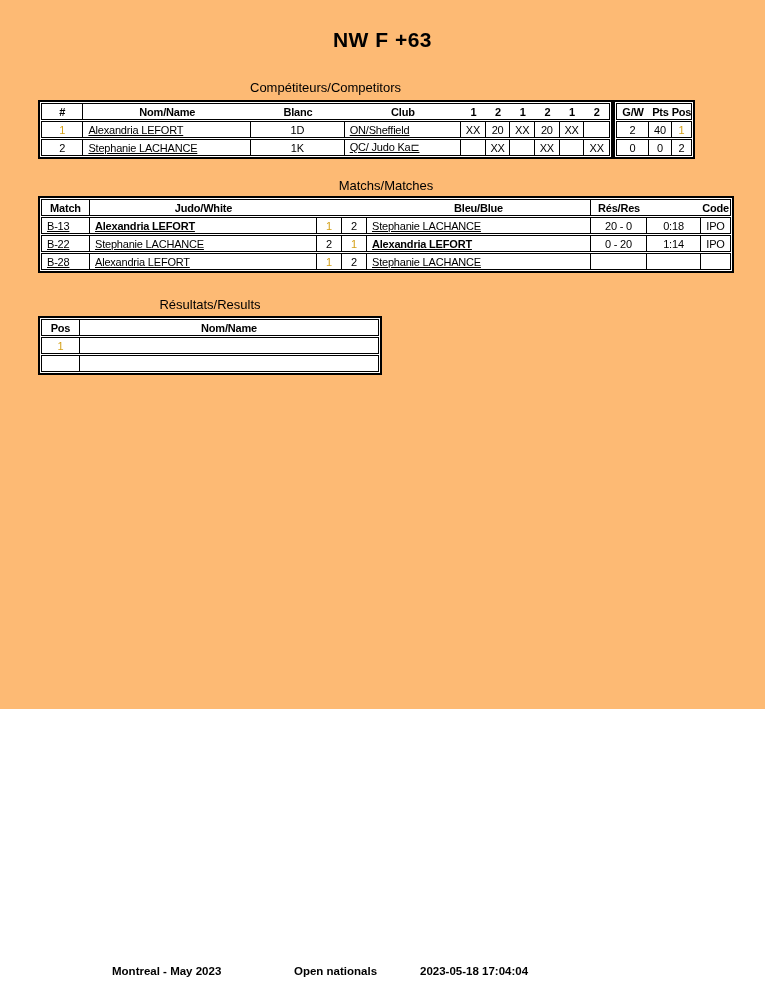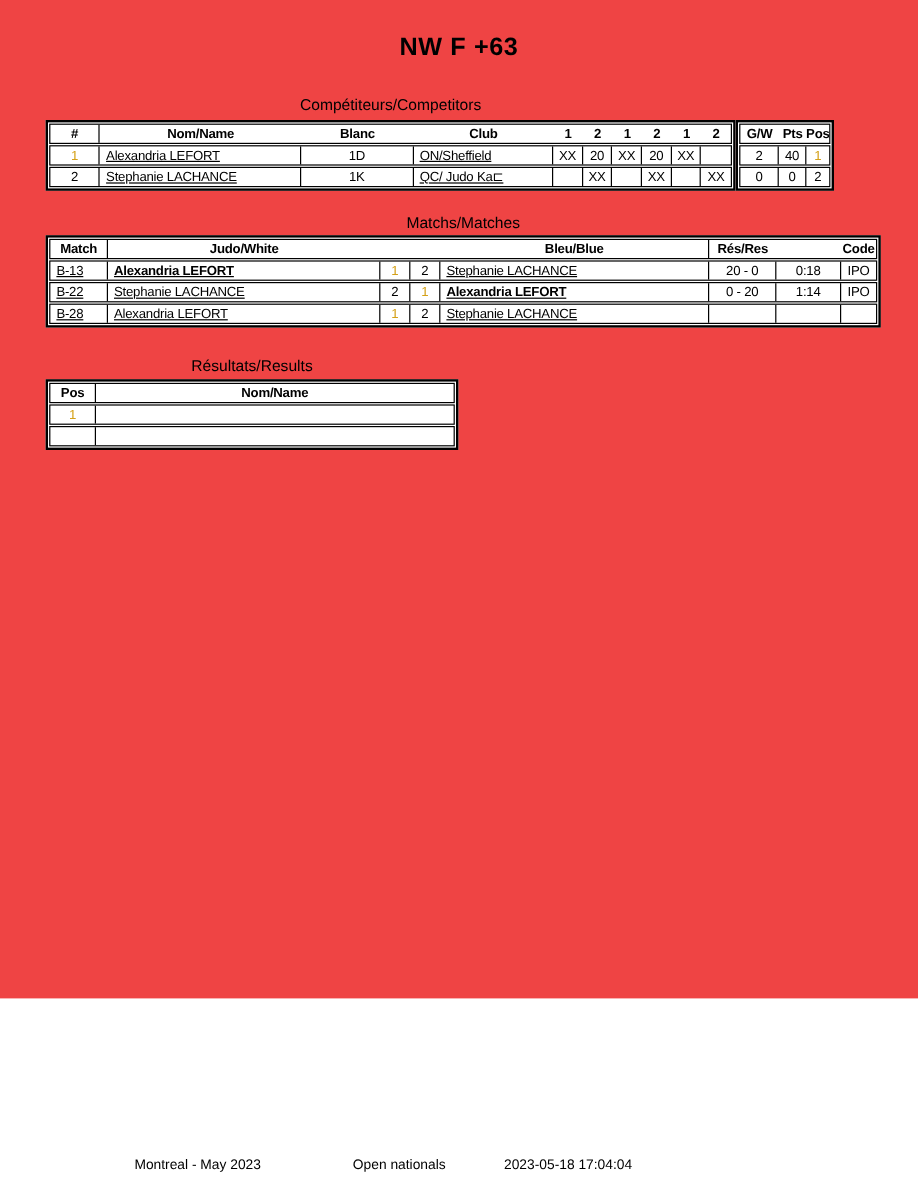--- a/index.html
+++ b/index.html
@@ -1,18 +1,18 @@
 <!DOCTYPE html>
 <html><head>
 <meta charset="utf-8">
 <style>
   * { box-sizing: border-box; margin: 0; padding: 0; }
   html, body { background: #fff; }
   body { width: 765px; height: 990px; position: relative; font-family: "Liberation Sans", sans-serif; color: #000; }
-  .page { position: absolute; inset: 0; width: 765px; height: 832px; background: #ef4444; }
+  .page { position: absolute; inset: 0; width: 765px; height: 709px; background: #fdba74; }
 
   .doc-title { position: absolute; top: 28px; left: 0; width: 765px; text-align: center;
                font-size: 21px; font-weight: bold; letter-spacing: 0.5px; }
 
   .section-title { position: absolute; text-align: center; font-size: 13px; font-weight: normal; }
   .sec-competitors { top: 80px;  left: 38px; width: 575px; }
   .sec-matches     { top: 178px; left: 38px; width: 696px; }
   .sec-results     { top: 297px; left: 38px; width: 344px; }
 
   .tbl { position: absolute; border: 2px solid #000; background: #fff; }
@@ -31,21 +31,21 @@
   .bold { font-weight: bold; }
   .raised { position: relative; top: -2px; margin-top: 16px; }
 
   .w42{width:42px}.w170{width:170px}.w95{width:95px}.w118{width:118px}.w25{width:25px}
   .w32{width:32px}.w23flex{flex:1}.w23{width:23px}
   .w48{width:48px}.w227{width:227px}.w50{width:50px}.w224{width:224px}
   .w56{width:56px}.w54{width:54px}.wflex{flex:1}
   .w38{width:38px}
 
   .footer { position: absolute; top: 965px; left: 0; width: 765px; height: 16px;
-            font-size: 11.5px; font-weight: normal; }
+            font-size: 11.5px; font-weight: bold; }
   .footer span { position: absolute; white-space: nowrap; }
   .f-left  { left: 112px; }
   .f-mid   { left: 294px; }
   .f-time  { left: 392px; margin-left: 28px; }
 </style>
 </head>
 <body>
 
 <div class="page">
 

